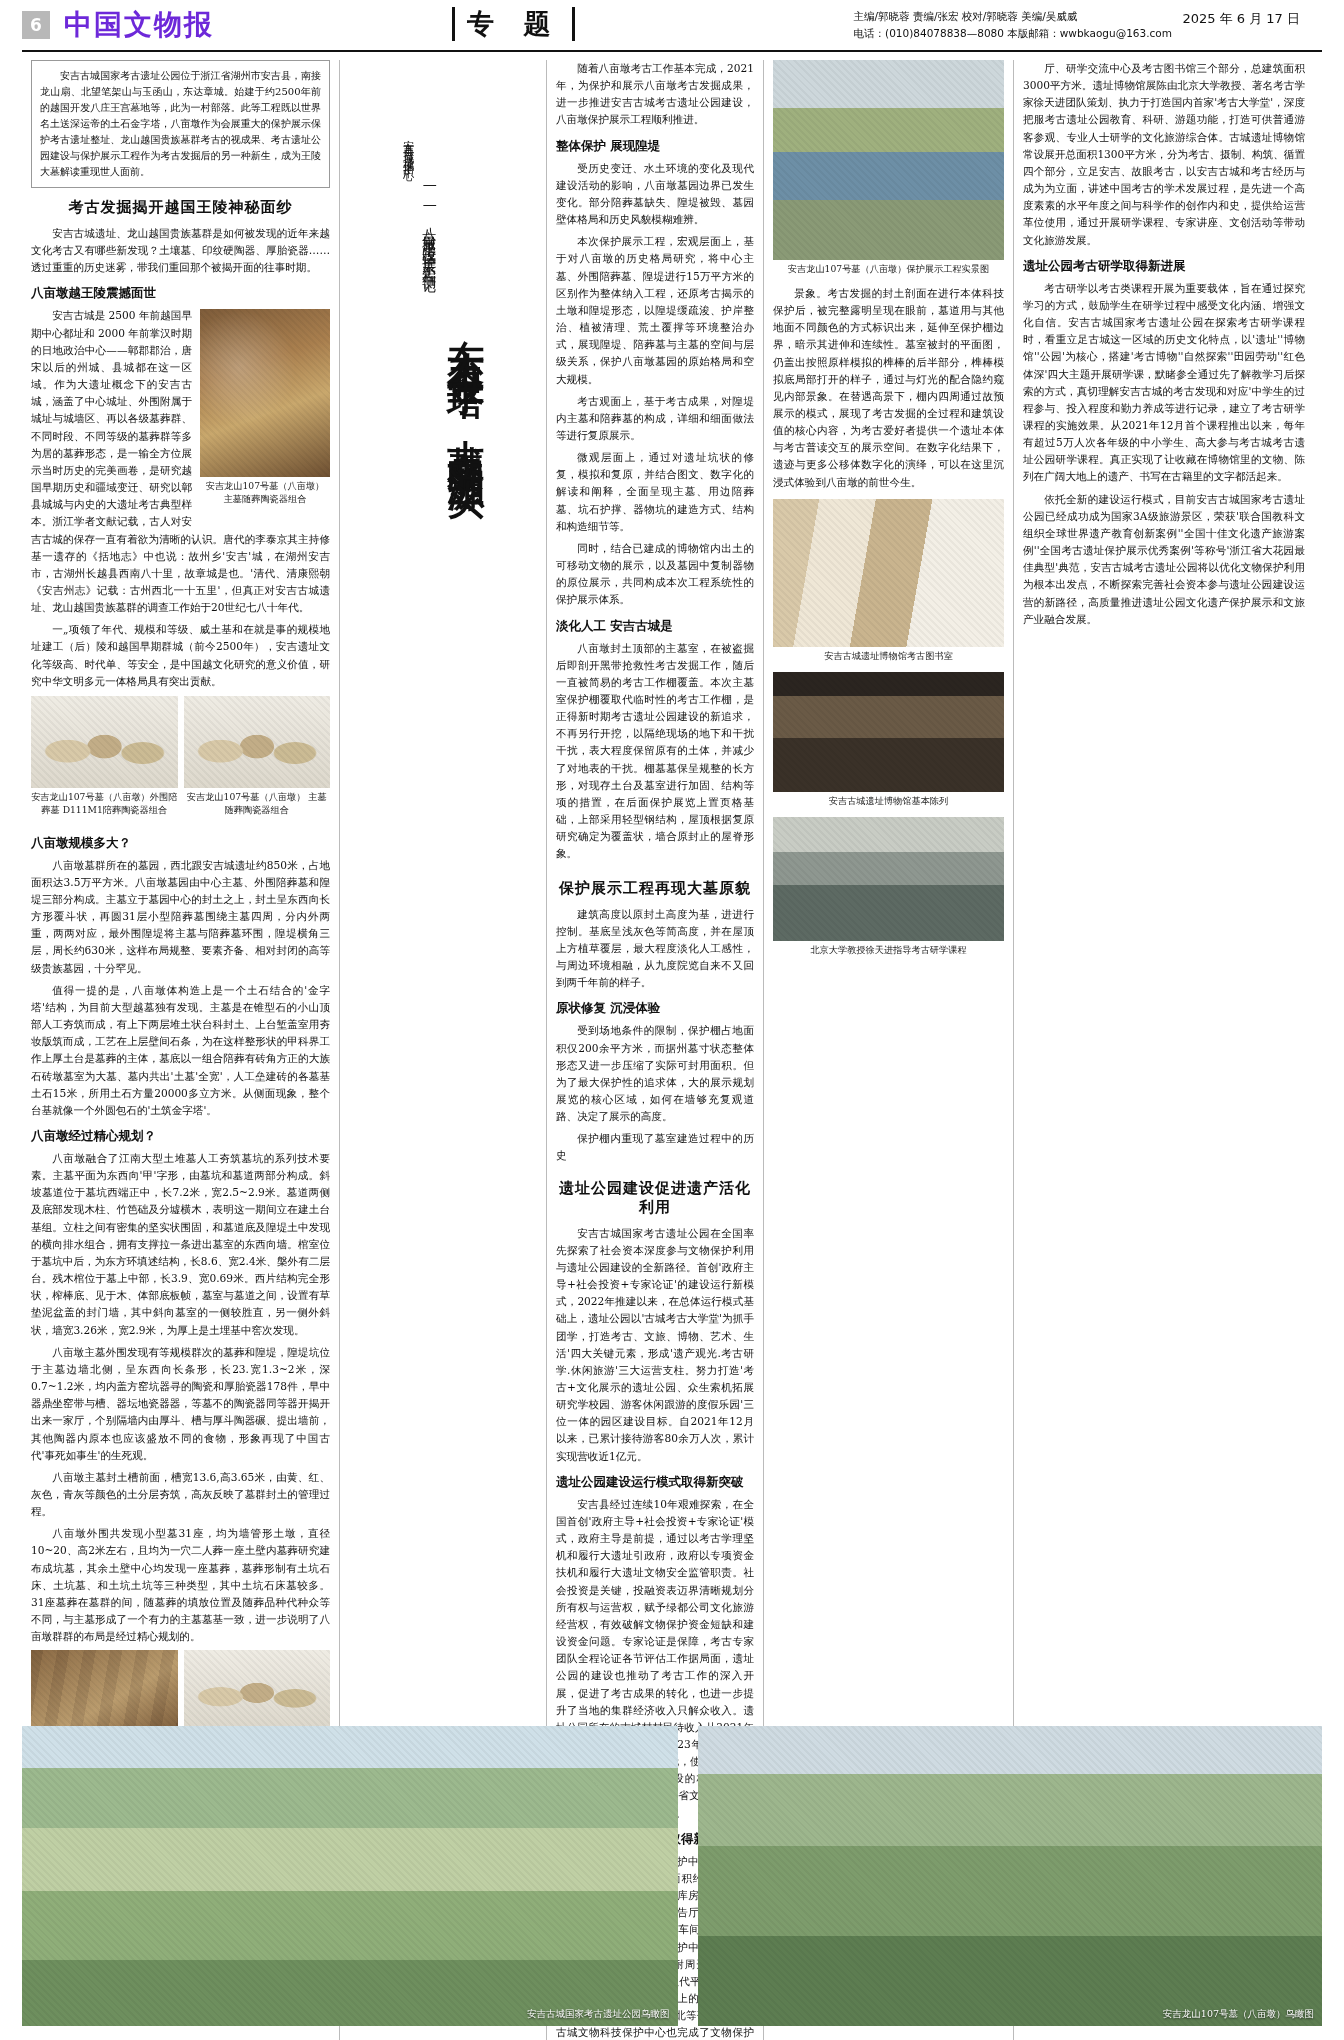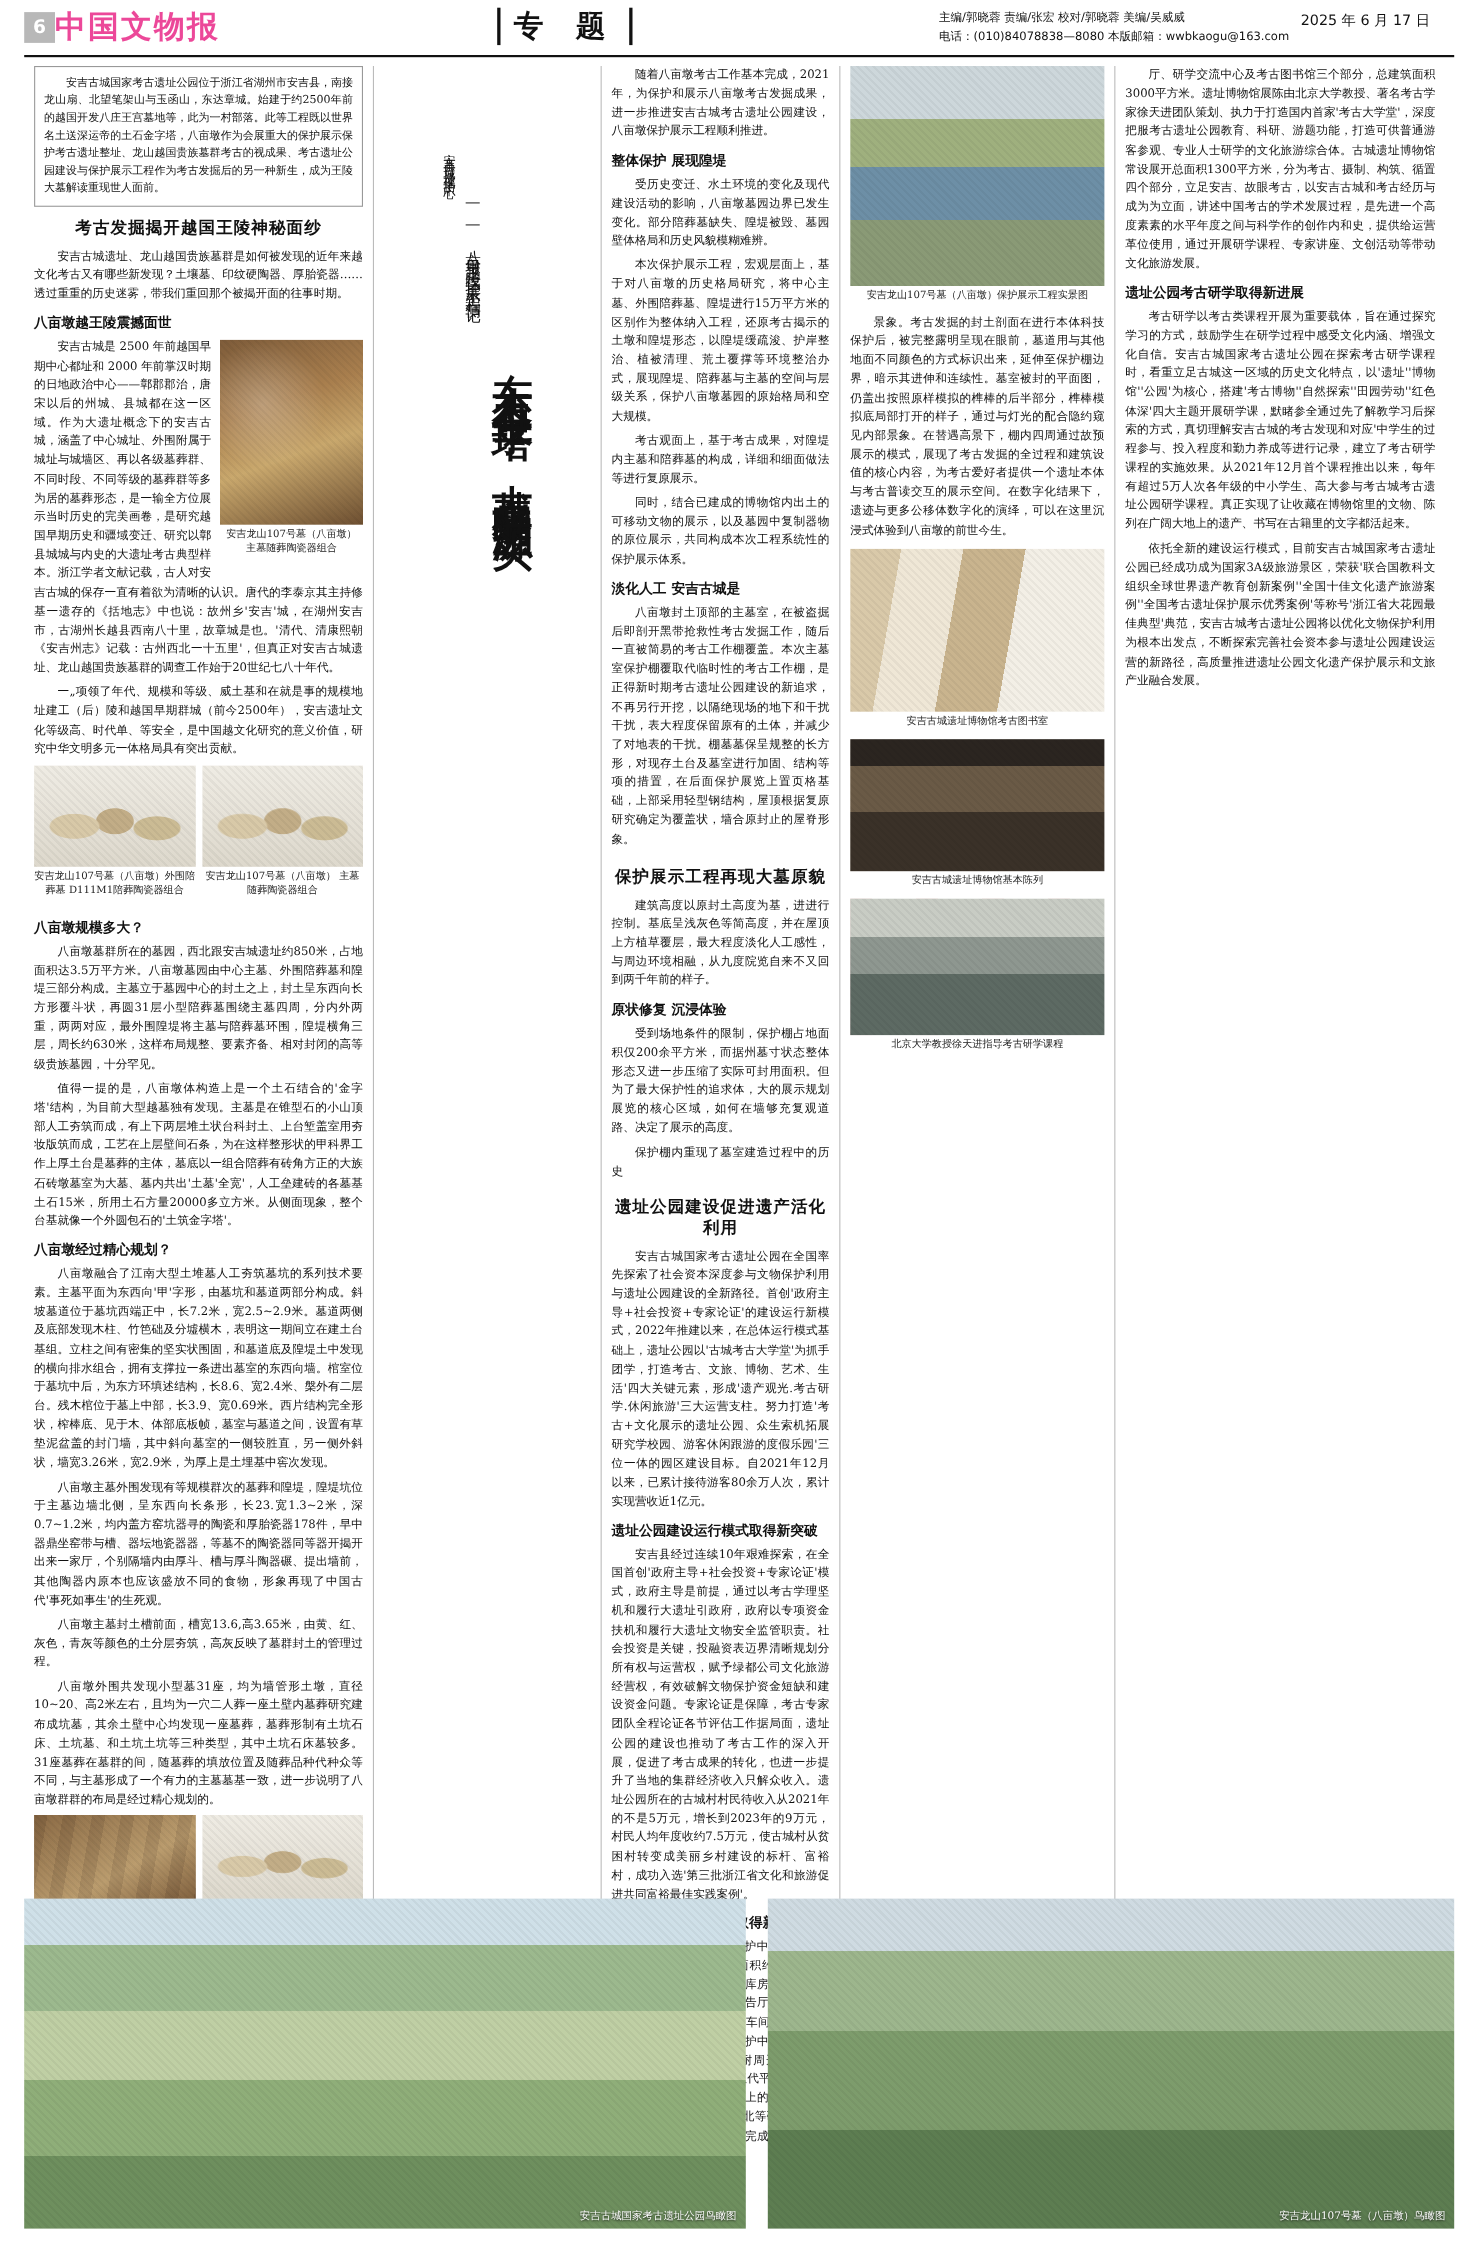--- a/index.html
+++ b/index.html
@@ -11,22 +11,22 @@
     color:#111;
     position:relative;
     overflow:hidden;
   }
   .page { position:relative; width:1344px; height:2040px; padding:0 22px; }
 
   
   .masthead { position:relative; height:52px; display:flex; align-items:center; border-bottom:2px solid #111; }
   .page-num-box { width:28px; height:28px; background:#b8b8b8; color:#fff; font-size:17px;
       display:flex; align-items:center; justify-content:center; font-weight:bold; }
-  .paper-logo { font-family:"DejaVu Serif","Liberation Serif",serif;
-      font-size:28px; font-weight:bold; letter-spacing:2px; color:#ec4899; }
+  .paper-logo { margin-left:14px; font-family:"DejaVu Serif","Liberation Serif",serif;
+      font-size:28px; font-weight:bold; letter-spacing:2px; color:#6d28d9; }
   .mh-center { position:absolute; left:430px; top:6px; display:flex; align-items:center; gap:12px;justify-content:space-between; }
   .mh-bar { width:3px; height:34px; background:#111; }
   .mh-title { font-family:"DejaVu Serif","Liberation Serif",serif; font-size:27px; font-weight:bold; letter-spacing:10px; }
   .mh-date { position:absolute; right:22px; top:10px; font-size:13px; }
   .mh-credits { position:absolute; right:150px; top:8px; font-size:10.5px; line-height:1.6; }
 
   
   .content { position:relative; margin-top:8px; display:flex; gap:0; }
   .col { padding:0 9px; }
   .col-1 { width:318px; border-right:1px solid #bbb; }
@@ -195,20 +195,21 @@
         <div class="vtitle">东方土石金字塔 古越文明溯源头</div>
       </div>
     </div>
 
     <div class="col col-3">
       <p>随着八亩墩考古工作基本完成，2021年，为保护和展示八亩墩考古发掘成果，进一步推进安吉古城考古遗址公园建设，八亩墩保护展示工程顺利推进。</p>
       <h3 class="sub">整体保护 展现隍堤</h3>
       <p>受历史变迁、水土环境的变化及现代建设活动的影响，八亩墩墓园边界已发生变化。部分陪葬墓缺失、隍堤被毁、墓园壁体格局和历史风貌模糊难辨。</p>
       <p>本次保护展示工程，宏观层面上，基于对八亩墩的历史格局研究，将中心主墓、外围陪葬墓、隍堤进行15万平方米的区别作为整体纳入工程，还原考古揭示的土墩和隍堤形态，以隍堤缓疏浚、护岸整治、植被清理、荒土覆撑等环境整治办式，展现隍堤、陪葬墓与主墓的空间与层级关系，保护八亩墩墓园的原始格局和空大规模。</p>
       <p>考古观面上，基于考古成果，对隍堤内主墓和陪葬墓的构成，详细和细面做法等进行复原展示。</p>
+      <p>微观层面上，通过对遗址坑状的修复，模拟和复原，并结合图文、数字化的解读和阐释，全面呈现主墓、用边陪葬墓、坑石护撑、器物坑的建造方式、结构和构造细节等。</p>
       <p>同时，结合已建成的博物馆内出土的可移动文物的展示，以及墓园中复制器物的原位展示，共同构成本次工程系统性的保护展示体系。</p>
       <h3 class="sub">淡化人工 安吉古城是</h3>
       <p>八亩墩封土顶部的主墓室，在被盗掘后即剖开黑带抢救性考古发掘工作，随后一直被简易的考古工作棚覆盖。本次主墓室保护棚覆取代临时性的考古工作棚，是正得新时期考古遗址公园建设的新追求，不再另行开挖，以隔绝现场的地下和干扰干扰，表大程度保留原有的土体，并减少了对地表的干扰。棚墓墓保呈规整的长方形，对现存土台及墓室进行加固、结构等项的措置，在后面保护展览上置页格基础，上部采用轻型钢结构，屋顶根据复原研究确定为覆盖状，墙合原封止的屋脊形象。</p>
 
       <h2 class="sec" style="margin-top:16px;">保护展示工程再现大墓原貌</h2>
       <p>建筑高度以原封土高度为基，进进行控制。基底呈浅灰色等简高度，并在屋顶上方植草覆层，最大程度淡化人工感性，与周边环境相融，从九度院览自来不又回到两千年前的样子。</p>
       <h3 class="sub">原状修复 沉浸体验</h3>
       <p>受到场地条件的限制，保护棚占地面积仅200余平方米，而据州墓寸状态整体形态又进一步压缩了实际可封用面积。但为了最大保护性的追求体，大的展示规划展览的核心区域，如何在墙够充复观道路、决定了展示的高度。</p>
       <p>保护棚内重现了墓室建造过程中的历史</p>
 

